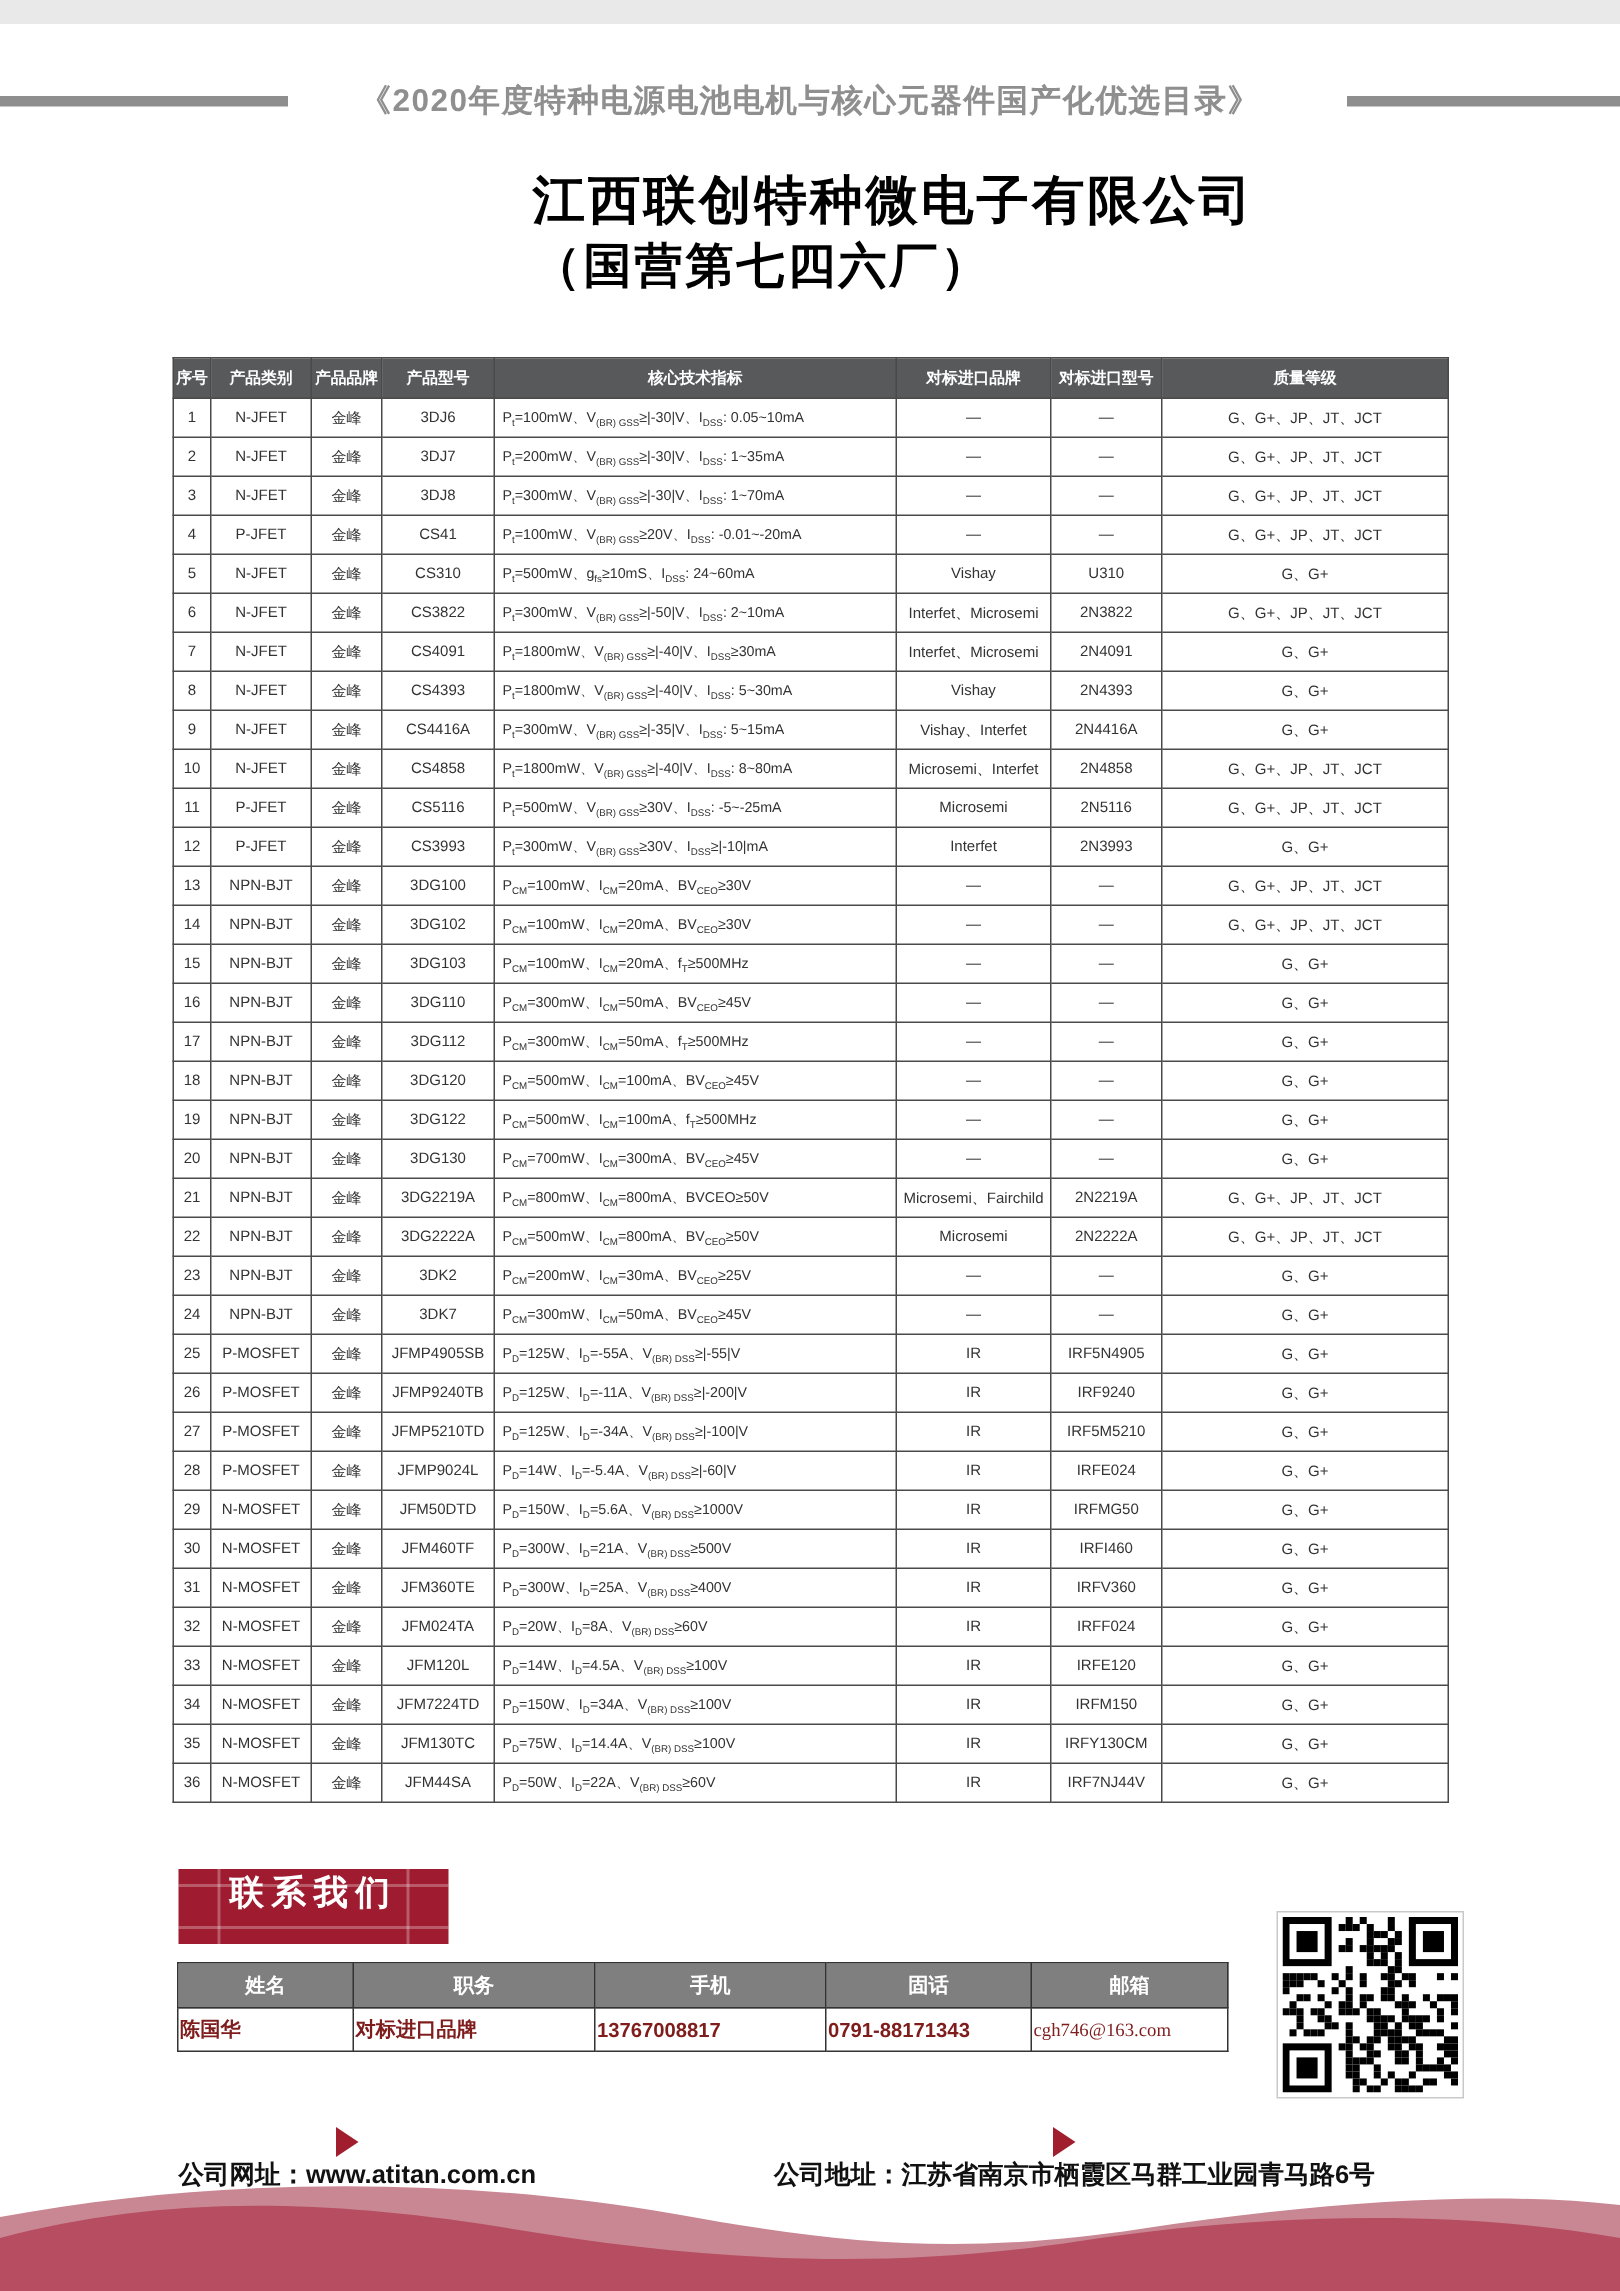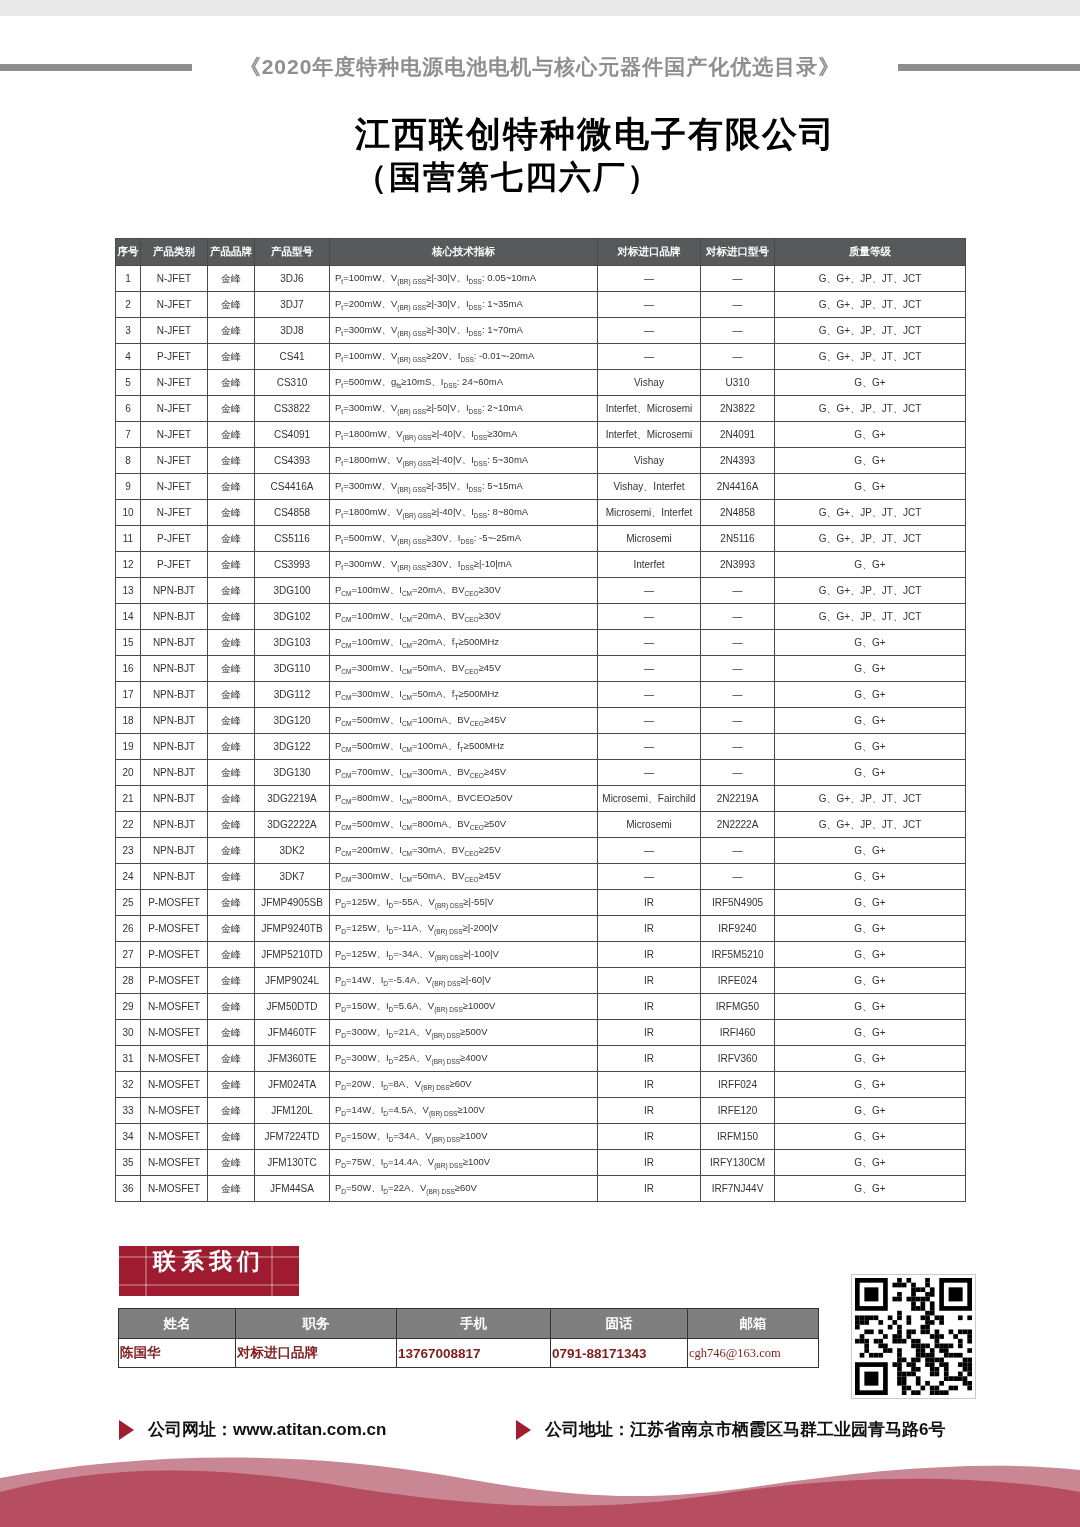--- a/index.html
+++ b/index.html
@@ -37,21 +37,21 @@
   .gl.h2{left:0;top:38px;width:100%;height:2px;}
   
   #ctable{position:absolute;left:118px;top:1292px;width:700px;}
   #ctable th{background:#7f7f7f;color:#fff;font-size:13.5px;font-weight:bold;height:27px;border:1px solid #333;}
   #ctable td{height:26px;font-size:13.5px;font-weight:600;color:#7f1d1d;text-align:left;border:1px solid #333;}
   #ctable td.email{font-family:"Liberation Serif","DejaVu Serif",serif;font-size:12.5px;font-weight:normal;}
   
   .qr-wrap{position:absolute;left:851px;top:1258px;width:117px;height:117px;background:#fff;
         border:1px solid #c9c9c9;padding:3px;}
   
-  .f-item{position:absolute;top:1402px;display:flex;align-items:center;}
+  .f-item{position:absolute;top:1402px;display:flex;align-items:center;flex-direction:column;}
   .f-item.web{left:119px;} .f-item.addr{left:516px;}
   .tri{width:0;height:0;border-top:10px solid transparent;border-bottom:10px solid transparent;
         border-left:15px solid #a01e2e;margin-right:14px;}
   .f-label{font-size:17px;font-weight:600;color:#111;}
   .waves{position:absolute;left:0;top:1400px;width:1080px;height:127px;}
 </style>
 </head>
 <body>
 
 <div id="page">

